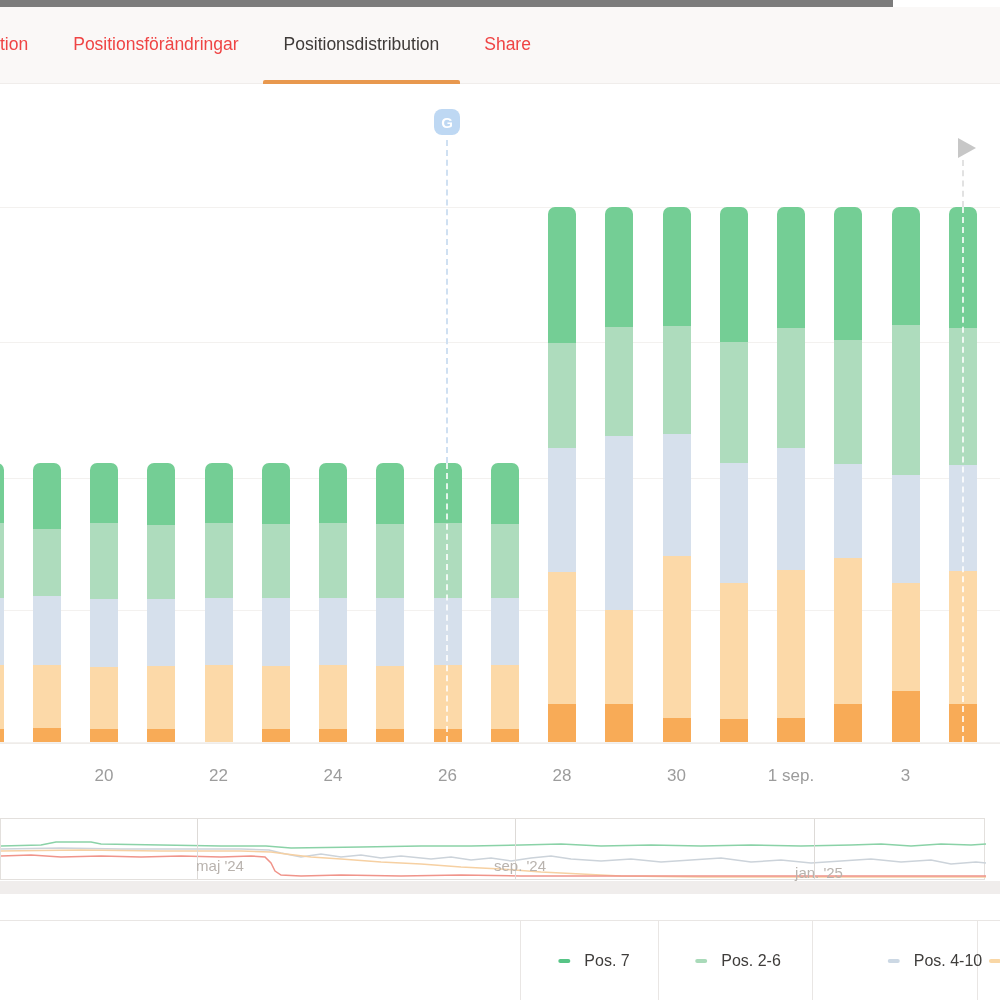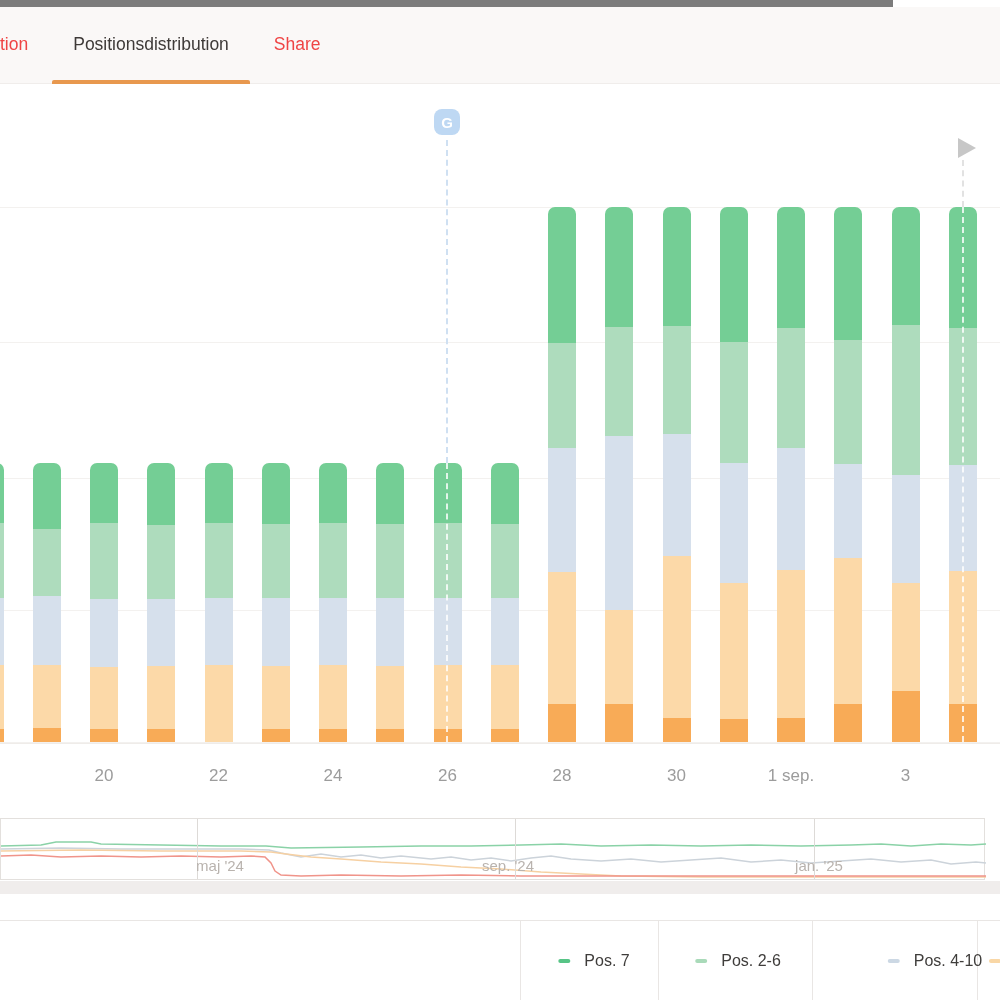--- a/index.html
+++ b/index.html
@@ -58,20 +58,21 @@
   .lg-text{font-size:16px;color:#3f3d3b;white-space:nowrap;}
 </style>
 </head>
 <body>
 
 <div class="page">
   <div class="topbar" id="topbar" style="width:893px"></div>
 
   <nav class="tabbar" id="tabs">
       <div class="tab partial">tion</div>
+      <div class="tab">Positionsförändringar</div>
       <div class="tab active">Positionsdistribution<span class="underline"></span></div>
       <div class="tab partial">Share</div>
     </nav>
 
   <section class="plot" id="plot">
       <div class="gridline" style="top: 122.5px;"></div>
       <div class="gridline" style="top: 258px;"></div>
       <div class="gridline" style="top: 393.5px;"></div>
       <div class="gridline" style="top: 526px;"></div>
       <div class="gridline" style="top: 658px;"></div>
@@ -221,22 +222,22 @@
       <svg width="985" height="62">
         <polyline points="0,27 40,26 55,23 90,23 100,25 160,26 220,27 265,27 290,29 360,28 420,27 470,27 520,26 560,25 600,27 650,26 700,27 750,26 800,27 850,26 880,25 910,27 940,25 970,26 985,25" fill="none" stroke="#8ad2a7" stroke-width="1.5"></polyline>
         <polyline points="0,30 60,29 120,30 180,30 240,30 268,31 280,34 300,38 320,35 340,38 360,36 380,39 400,37 430,40 450,38 470,41 490,39 510,42 530,39 550,37 570,40 600,42 630,40 660,43 690,41 720,39 750,43 780,41 810,44 840,42 870,40 900,43 930,41 950,45 975,43 985,44" fill="none" stroke="#ccd3da" stroke-width="1.5"></polyline>
         <polyline points="0,32 80,31 160,32 240,32 270,33 285,35 310,38 340,40 380,43 420,45 460,48 500,50 540,53 580,55 620,57 700,58 800,58 900,58 985,58" fill="none" stroke="#f6d0a2" stroke-width="1.5"></polyline>
         <polyline points="0,37 30,36 60,38 100,37 140,38 180,37 220,38 250,37 264,38 270,44 274,52 280,56 300,57 340,56 400,57 460,56 520,57 600,57 700,57 800,57 900,57 985,57" fill="none" stroke="#f0948a" stroke-width="1.5"></polyline>
       </svg>
       <div class="ov-grid" style="left: 196px;"></div>
       <div class="ov-grid" style="left: 514px;"></div>
       <div class="ov-grid" style="left: 813px;"></div>
       <div class="ov-label" style="left: 201px; margin-left: 18px;">maj '24</div>
-      <div class="ov-label" style="left: 507px;">sep. '24</div>
-      <div class="ov-label" style="left: 818px;">jan. '25</div>
+      <div class="ov-label" style="left: 519px;">sep. '24</div>
+      <div class="ov-label" style="left: 818px; margin-top: 7px;">jan. '25</div>
     </div>
   <div class="ov-scroll"></div>
 
   <div class="legend" id="legend">
       <div class="lg-div" style="left: 520px;"></div>
       <div class="lg-div" style="left: 658px;"></div>
       <div class="lg-div" style="left: 812px;"></div>
       <div class="lg-div" style="left: 977px;"></div>
       <div class="lg-item" style="left: 594px;">
         <span class="lg-dash" style="background: rgb(87, 196, 134);"></span>

